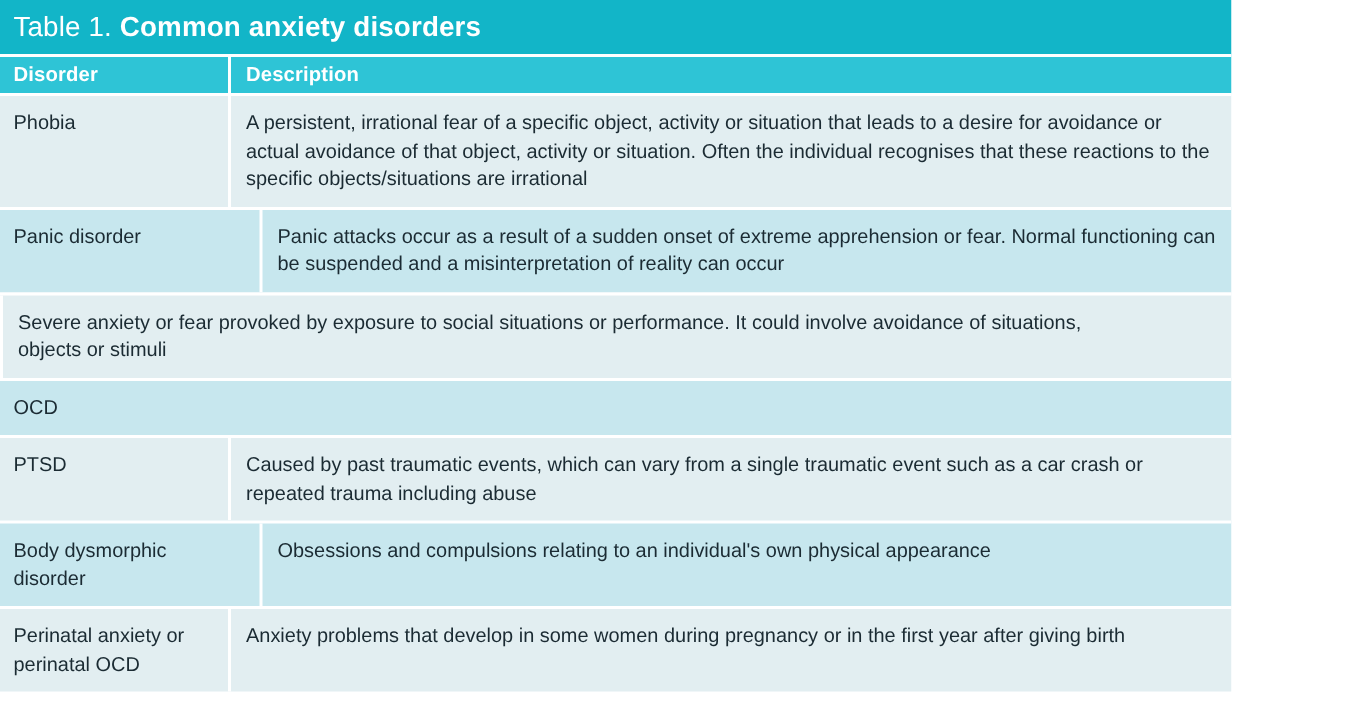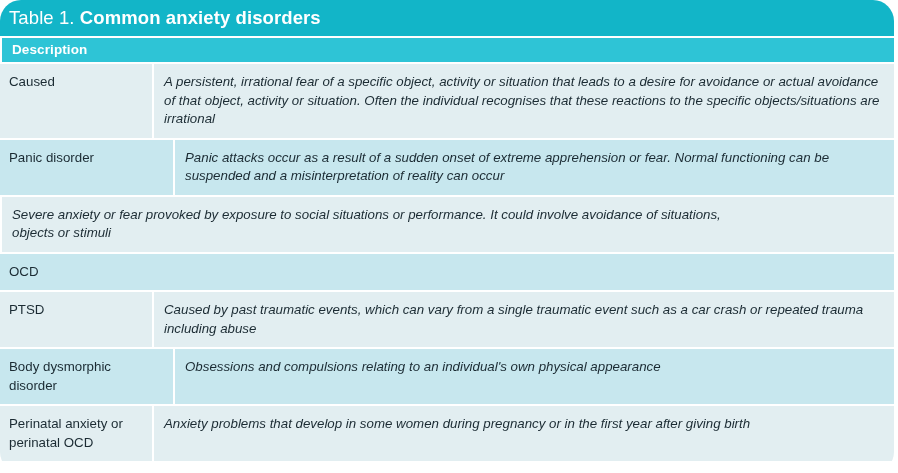--- a/index.html
+++ b/index.html
@@ -5,28 +5,27 @@
   * { box-sizing: border-box; margin: 0; padding: 0; }
 
   html, body {
     width: 898px;
     height: 473px;
     background: #ffffff;
     font-family: "Liberation Sans", sans-serif;
   }
 
   .table-figure {
-    width: 894px;
+    width: 821px;
     height: 473px;
     position: relative;
     overflow: hidden;
     background: #ffffff;
     display: flex;
     flex-direction: column;
-    border-radius: 21px;
   }
 
   
   .title-bar {
     background: #12b5c8;
     height: 36px;
     flex: 0 0 36px;
     display: flex;
     align-items: center;
     padding: 0 8px 0 9px;
@@ -93,41 +92,41 @@
   .row.shade-b { background: #c7e7ee; gap: 21px; }
 
   .row .cell-disorder {
     padding-top: 9px;
     padding-bottom: 9px;
   }
   .row .cell-desc {
     padding-top: 9px;
     padding-bottom: 9px;
     flex-direction: column;
-    font-style: italic;
   }
   .row .cell-desc p { max-width: 720px; }
 </style>
 </head>
 <body>
 
 <div class="table-figure">
 
   <div class="title-bar">
     <div class="title-text"><span class="title-prefix">Table 1. </span><span class="title-main">Common anxiety disorders</span></div>
   </div>
 
   <div class="col-header">
+    <div class="cell-disorder">Disorder</div>
     <div class="cell-desc">Description</div>
   </div>
 
   <div class="tbody">
 
     <div class="row shade-a">
-      <div class="cell-disorder">Caused</div>
+      <div class="cell-disorder">Phobia</div>
       <div class="cell-desc">
         <p>A persistent, irrational fear of a specific object, activity or situation that leads to a desire for avoidance or actual avoidance of that object, activity or situation. Often the individual recognises that these reactions to the specific objects/situations are irrational</p>
       </div>
     </div>
 
     <div class="row shade-b">
       <div class="cell-disorder">Panic disorder</div>
       <div class="cell-desc">
         <p>Panic attacks occur as a result of a sudden onset of extreme apprehension or fear. Normal functioning can be suspended and a misinterpretation of reality can occur</p>
       </div>

